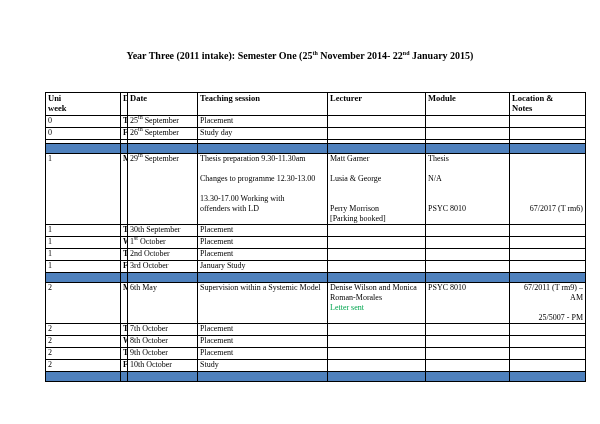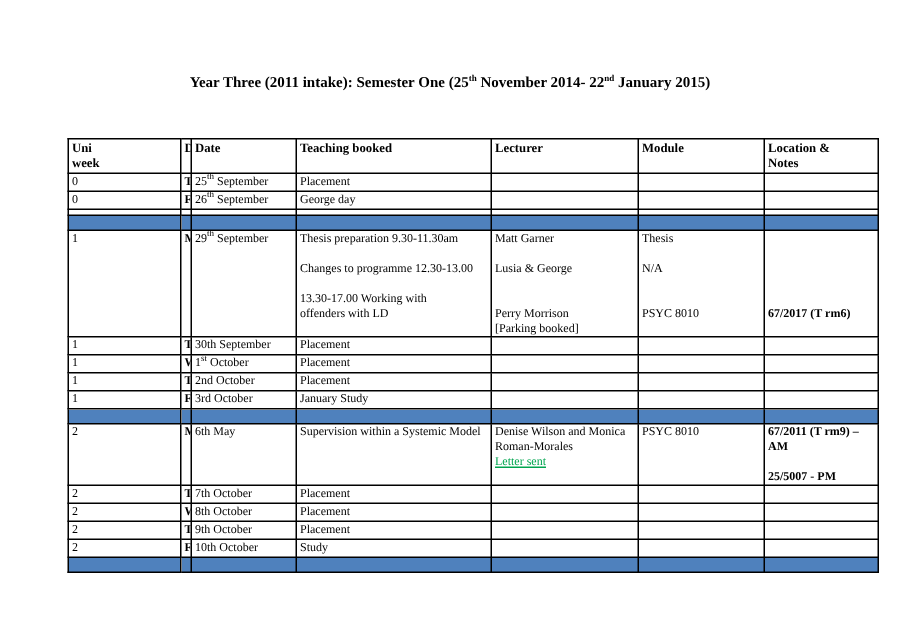--- a/index.html
+++ b/index.html
@@ -11,22 +11,22 @@
   table.schedule{position:absolute;left:45px;top:92px;width:540px;
     border-collapse:collapse;table-layout:fixed;}
   table.schedule td{border:1px solid #000;vertical-align:top;font-size:8px;
     line-height:10px;padding:0 2px;overflow:hidden;}
   tr.head td{font-weight:bold;font-size:8.5px;white-space:pre-line;height:22px;}
   td.day{padding:0;font-weight:bold;overflow:visible;white-space:nowrap;}
   tr.short td{height:11px;white-space:nowrap;}
   tr.blue td{background:#4F81BD;height:9px;padding:0;line-height:0;}
   tr.spacer td{height:3px;padding:0;line-height:0;}
   .multi{white-space:pre-line;}
-  td.loc{font-weight:bold;}
-  .letter-link{color:#00A54F;text-decoration:underline;}
+  td.loc{font-weight:normal;text-align:right;}
+  .letter-link{color:#00A54F;}
   col.c-week{width:75px;}col.c-day{width:7px;}col.c-date{width:70px;}
   col.c-sess{width:130px;}col.c-lect{width:98px;}col.c-mod{width:84px;}
   col.c-loc{width:76px;}
 </style>
 </head>
 <body>
 
 <div class="page">
 
   <div class="doc-title"><span>Year Three (2011 intake): Semester One (25</span><span class="sup">th</span><span> November 2014- 22</span><span class="sup">nd</span><span> January 2015)</span></div>
@@ -41,41 +41,41 @@
         <col class="c-mod">
         <col class="c-loc">
     </colgroup>
 
     <tbody>
         <tr class="head">
       <td>Uni
 week</td>
       <td class="day">D</td>
       <td>Date</td>
-      <td>Teaching booked</td>
+      <td>Teaching session</td>
       <td>Lecturer</td>
       <td>Module</td>
       <td>Location &amp;
 Notes</td>
     </tr>
 
     <tr class="short">
       <td>0</td>
       <td class="day">T</td>
       <td><span>25</span><span class="sup">th</span><span> September</span></td>
       <td>Placement</td>
       <td></td>
       <td></td>
       <td class="loc"></td>
     </tr>
     <tr class="short">
       <td>0</td>
       <td class="day">F</td>
       <td><span>26</span><span class="sup">th</span><span> September</span></td>
-      <td>George day</td>
+      <td>Study day</td>
       <td></td>
       <td></td>
       <td class="loc"></td>
     </tr>
 
     <tr class="spacer">
       <td></td>
           <td></td>
           <td></td>
           <td></td>

